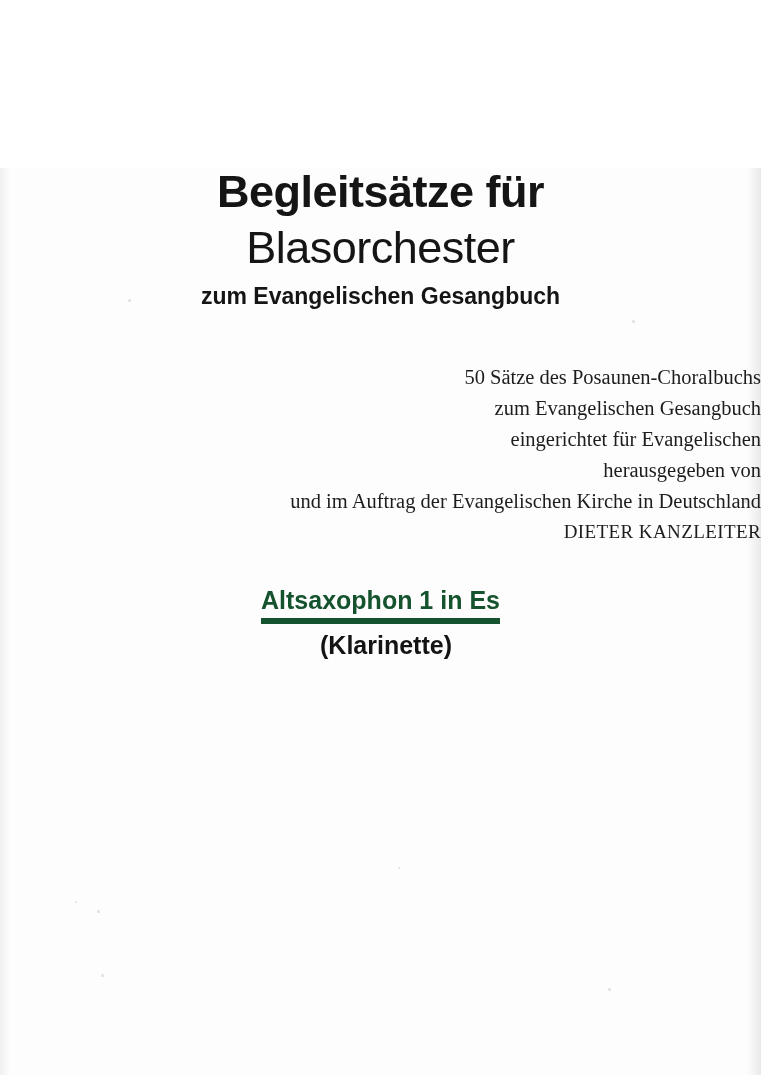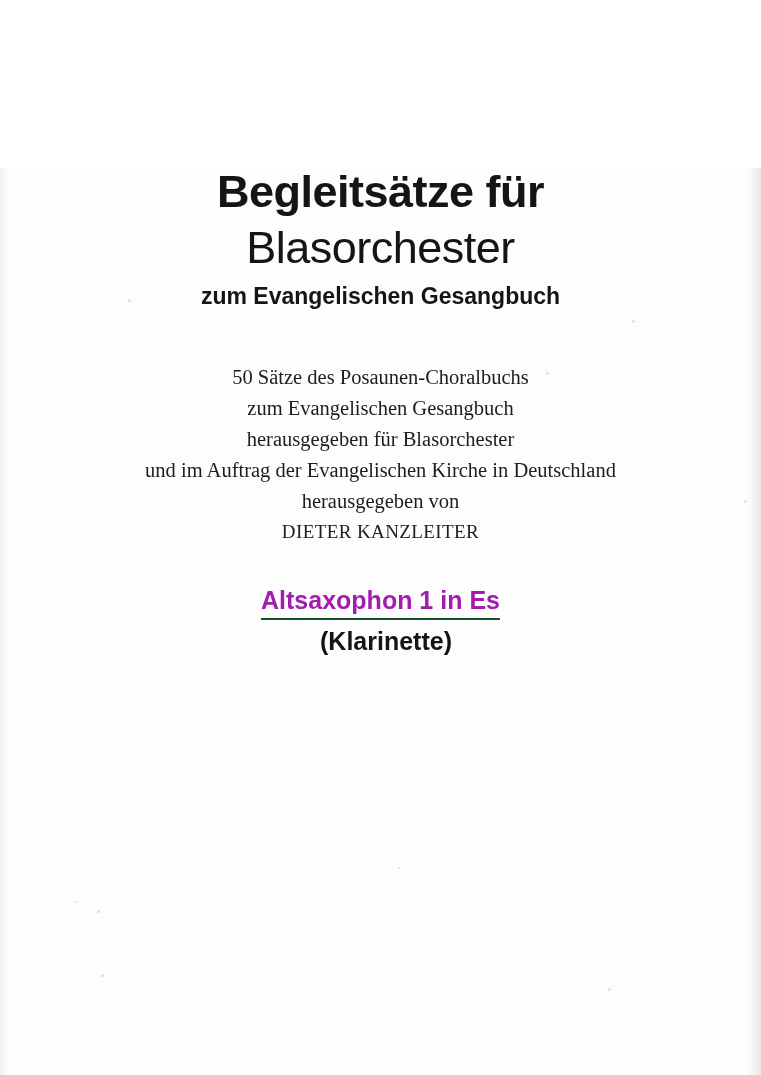--- a/index.html
+++ b/index.html
@@ -79,40 +79,41 @@
     margin-top: 10px;
     color: #151515;
   }
 
   .description {
     margin-top: 52px;
     font-family: "Liberation Serif", serif;
     font-size: 20.5px;
     line-height: 1.52;
     color: #1d1d1d;
+    text-align: right;
   }
   .description .d-line {
     display: block;
   }
   .description .editor-name {
     display: block;
     font-size: 19px;
     letter-spacing: 0.4px;
   }
 
   .instrument-block {
     margin-top: 40px;
   }
   .instrument-main {
     display: inline-block;
     font-size: 25px;
     font-weight: bold;
     padding-bottom: 3px;
-    border-bottom: 2px solid #14532d;
-    color: #a21caf;
+    border-bottom: 6px solid #14532d;
+    color: #14532d;
   }
   .instrument-alt {
     font-size: 25px;
     font-weight: bold;
     margin-top: 7px;
     color: #141414;
     padding-left: 11px;
   }
 
   .publisher-block {
@@ -155,23 +156,23 @@
 
     <div class="title-block">
       <div class="title-line-1">Begleitsätze für</div>
       <div class="title-line-2">Blasorchester</div>
       <div class="subtitle">zum Evangelischen Gesangbuch</div>
     </div>
 
     <div class="description">
       <span class="d-line">50 Sätze des Posaunen-Choralbuchs</span>
       <span class="d-line">zum Evangelischen Gesangbuch</span>
-      <span class="d-line">herausgegeben für Blasorchester</span>
+      <span class="d-line">eingerichtet für Evangelischen</span>
+      <span class="d-line">herausgegeben von</span>
       <span class="d-line">und im Auftrag der Evangelischen Kirche in Deutschland</span>
-      <span class="d-line">herausgegeben von</span>
       <span class="editor-name">DIETER KANZLEITER</span>
     </div>
 
     <div class="instrument-block">
       <div class="instrument-main">Altsaxophon 1 in Es</div>
       <div class="instrument-alt">(Klarinette)</div>
     </div>
 
   </div>
 

